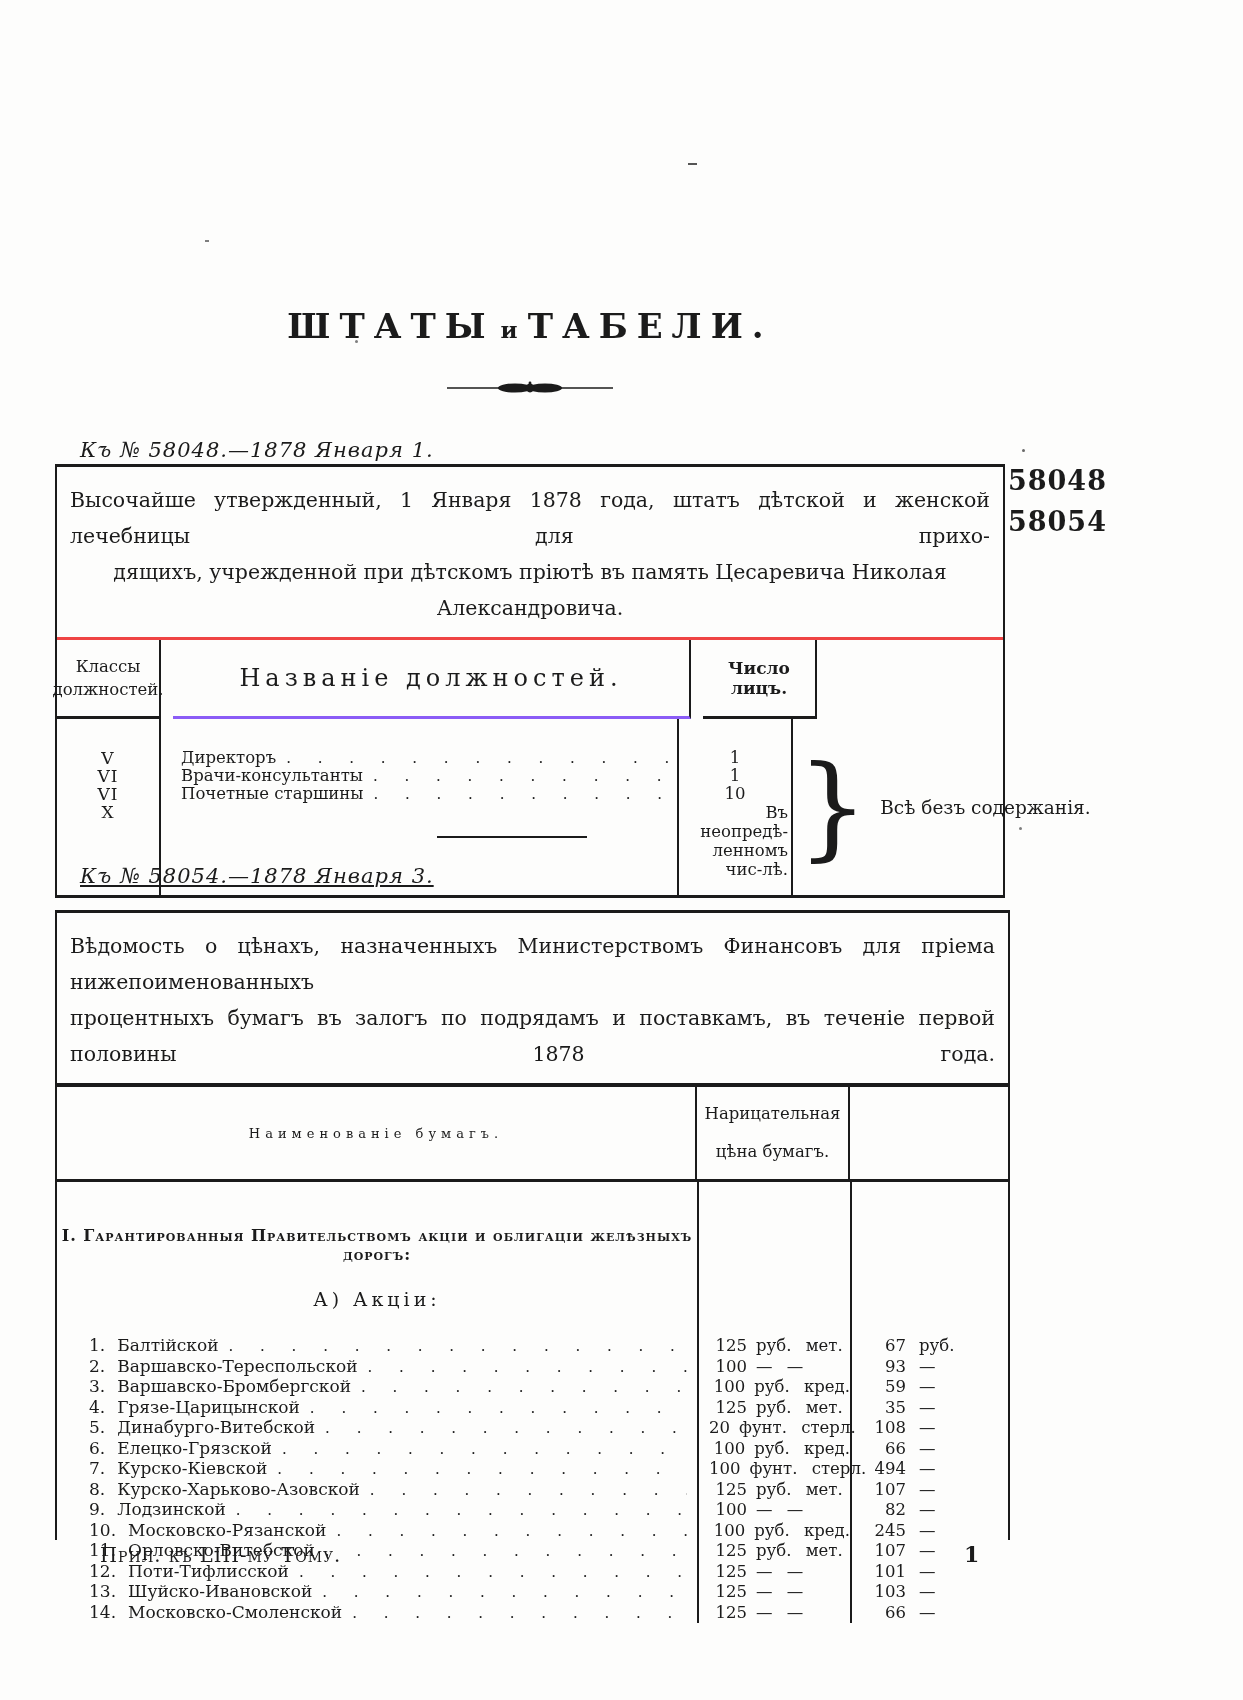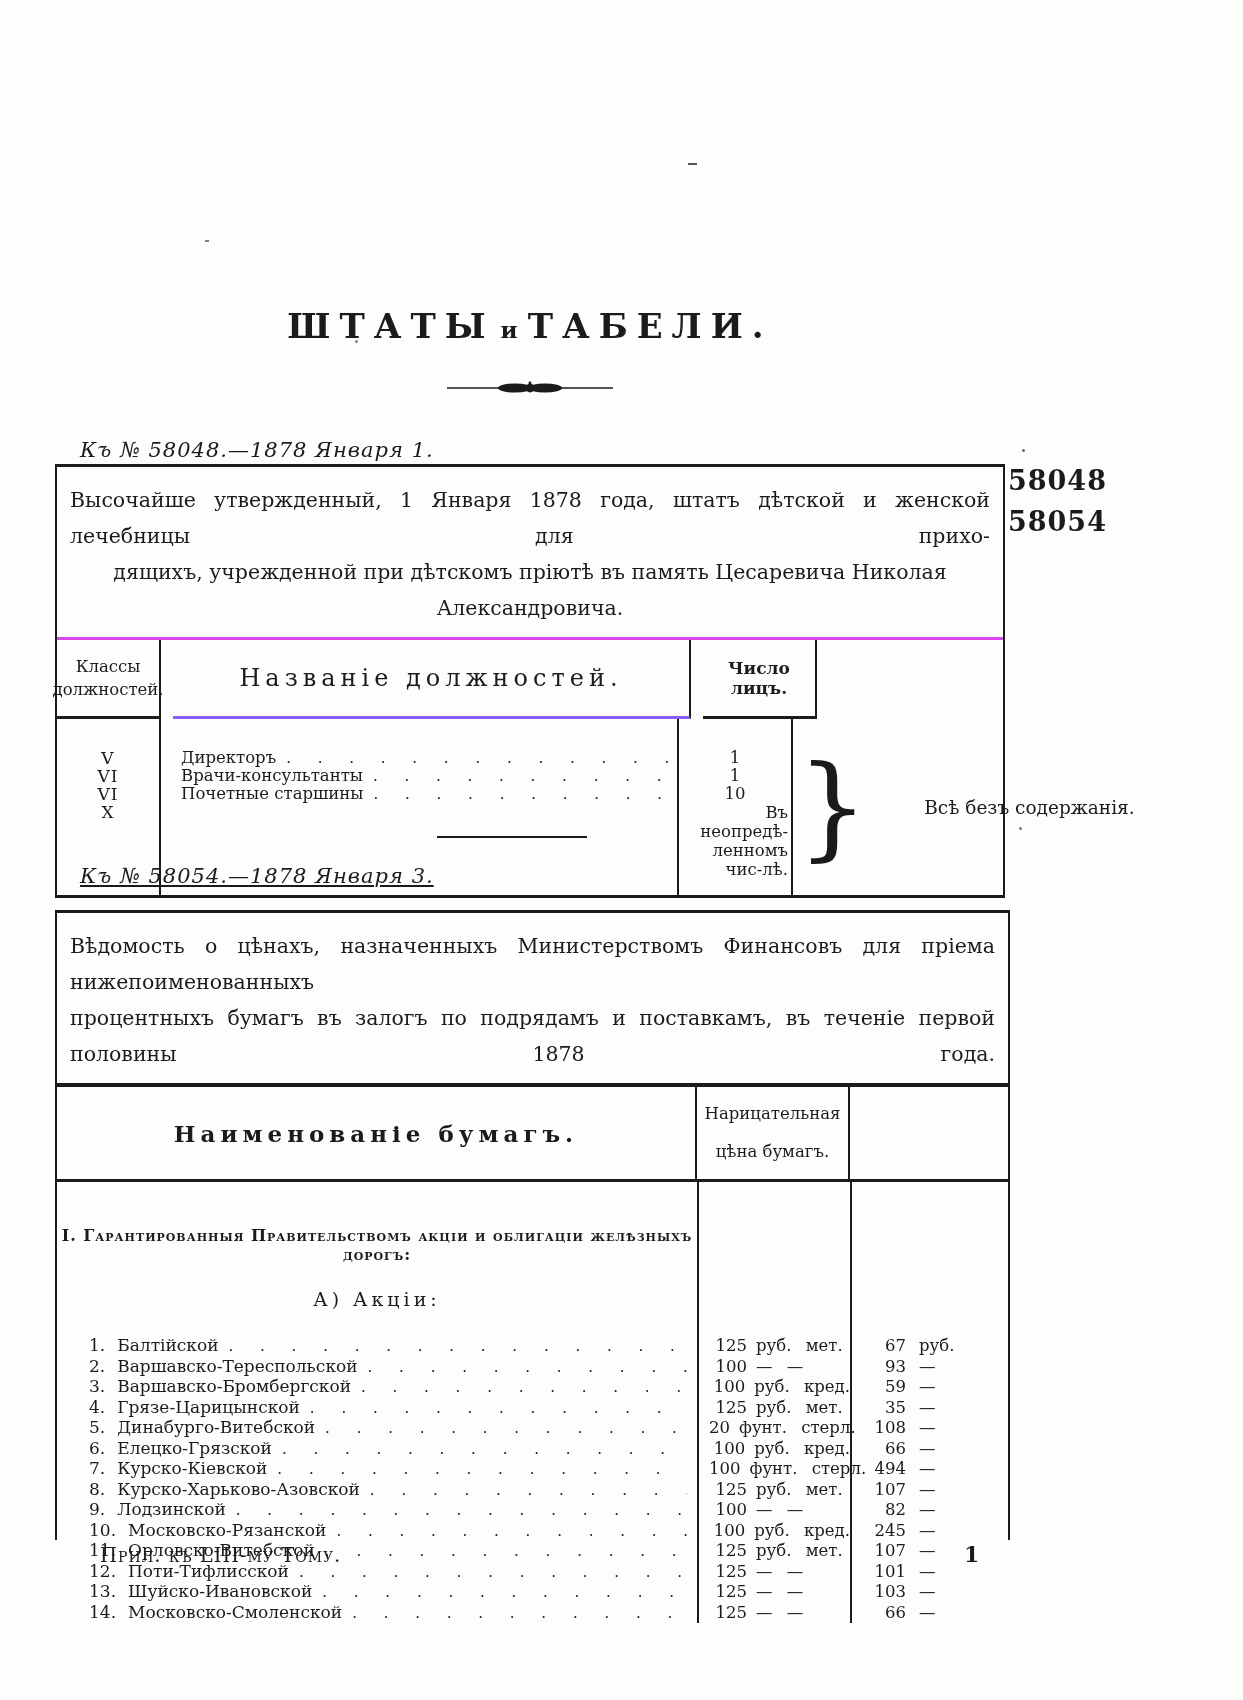--- a/index.html
+++ b/index.html
@@ -35,49 +35,49 @@
   .cap-center{text-align:center;}
 
   .leader{flex:1 1 auto;overflow:hidden;white-space:nowrap;}
   .leader::after{
     content:". . . . . . . . . . . . . . . . . . . . . . . . . . . . . . . . . . . . . . . . . . . . . . . . . . . .";
     letter-spacing:11px;padding-left:10px;font-size:15px;
   }
 
   
   .table1{top:464px;left:55px;width:946px;border-bottom:3px solid #1b1b1b;}
-  .t1-caption{border-bottom:3px solid #d946ef;}
+  .t1-caption{border-bottom:3px solid #ef4444;}
   .t1-header{display:grid;grid-template-columns:104px 518px 114px 1fr;gap:12px;}
   .t1-header>div{min-height:68px;display:flex;align-items:center;justify-content:center;text-align:center;}
   .t1-h1{border-right:2px solid #1b1b1b;border-bottom:3px solid #1b1b1b;font-size:16.5px;line-height:23px;padding:4px 6px;}
   .t1-h2{border-right:2px solid #1b1b1b;border-bottom:3px solid #8b5cf6;font-size:24px;letter-spacing:5px;}
   .t1-h3{border-right:2px solid #1b1b1b;border-bottom:3px solid #1b1b1b;font-weight:bold;font-size:17px;}
   .t1-body{display:grid;grid-template-columns:104px 518px 114px 1fr;}
   .t1-ranks{border-right:2px solid #1b1b1b;text-align:center;padding-top:30px;padding-bottom:20px;
             font-size:17px;line-height:18px;letter-spacing:1px;}
   .t1-titles{border-right:2px solid #1b1b1b;padding:30px 6px 20px 20px;font-size:16.5px;}
   .t1-title-row{display:flex;line-height:18px;white-space:nowrap;}
   .t1-counts{border-right:2px solid #1b1b1b;padding-top:30px;padding-bottom:16px;
              font-size:16.5px;line-height:18px;text-align:center;}
   .t1-count-wrap{text-align:right;padding:0 3px 0 6px;line-height:19px;}
-  .t1-note{display:flex;align-items:center;padding-left:4px;gap:44px;}
+  .t1-note{display:flex;align-items:center;padding-left:4px;}
   .brace{display:flex;align-items:center;height:112px;}
   .brace::before{content:"}";font-size:112px;line-height:1;}
   .t1-note-text{margin-left:12px;font-size:18.5px;white-space:nowrap;}
 
   
   .midrule{top:836px;left:437px;width:150px;height:2px;background:#1b1b1b;}
 
   
   .table2{top:910px;left:55px;width:955px;height:630px;border-bottom:none;
           display:flex;flex-direction:column;box-sizing:border-box;}
   .double-rule{height:6px;border-top:2px solid #1b1b1b;border-bottom:2px solid #1b1b1b;}
   .t2-header{display:grid;grid-template-columns:640px 153px 1fr;border-bottom:3px solid #1b1b1b;}
   .t2-header>div{min-height:92px;display:flex;flex-direction:column;justify-content:center;text-align:center;}
-  .t2-hname{font-size:23px;letter-spacing:5px;border-right:2px solid #1b1b1b;font-weight:bold;}
+  .t2-hname{font-size:13px;letter-spacing:5px;border-right:2px solid #1b1b1b;}
   .t2-hnom{font-size:16.5px;line-height:38px;border-right:2px solid #1b1b1b;}
   .t2-hpledge{font-size:16.5px;line-height:38px;}
   .t2-bodywrap{flex:1 1 auto;position:relative;}
   .vline{position:absolute;top:0;bottom:0;width:2px;background:#1b1b1b;}
   .vline-1{left:640px;}
   .vline-2{left:793px;}
   .t2-body{display:grid;grid-template-columns:640px 153px 1fr;}
   .t2-group{grid-column:1;text-align:center;font-weight:bold;font-variant:small-caps;
             font-size:16px;letter-spacing:1px;padding-top:44px;}
   .t2-subgroup{grid-column:1;text-align:center;font-size:19px;letter-spacing:4px;

